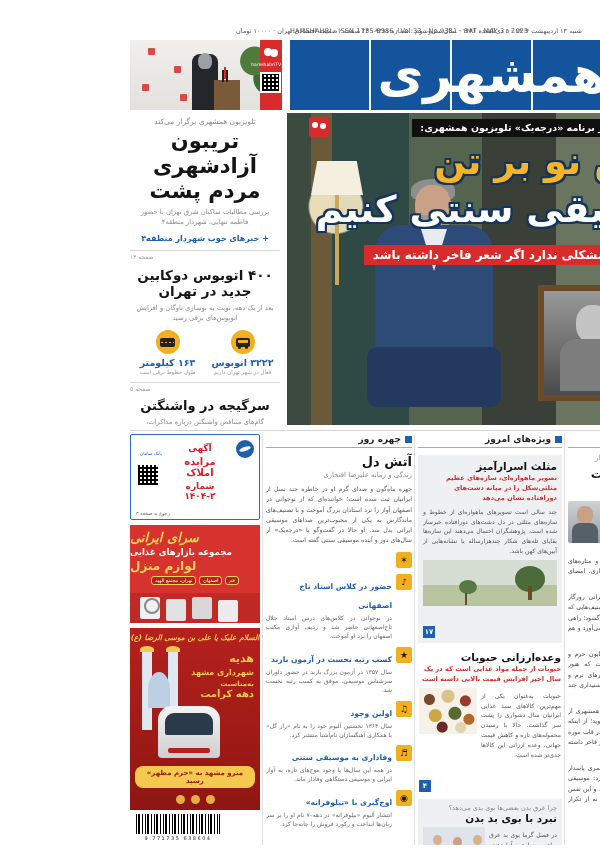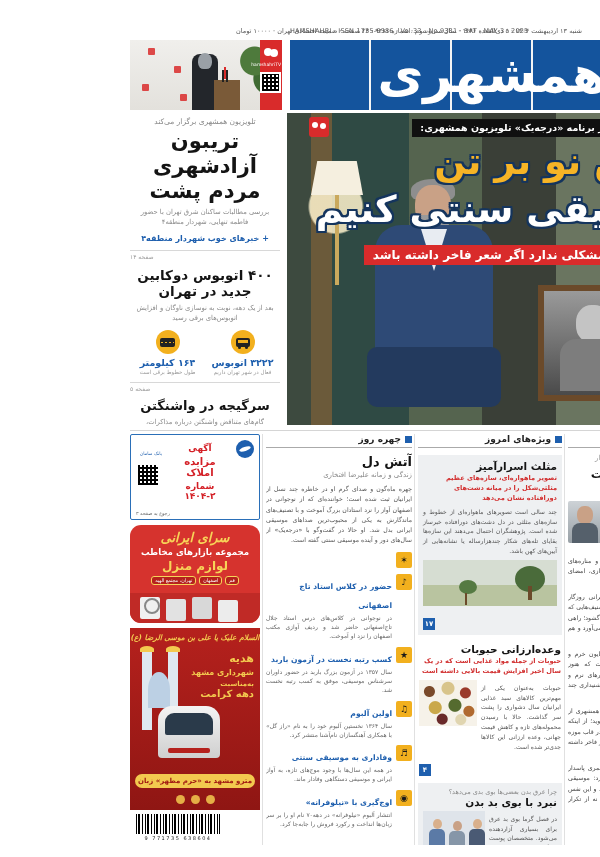--- a/index.html
+++ b/index.html
@@ -129,21 +129,21 @@
         radial-gradient(circle at 28% 60%, #caa84a 0 6px, transparent 7px),
         radial-gradient(circle at 62% 55%, #556b2f 0 6px, transparent 7px),
         radial-gradient(circle at 86% 68%, #b06a30 0 5px, transparent 6px),
         radial-gradient(circle at 40% 85%, #6a2a2a 0 5px, transparent 6px),
         radial-gradient(circle at 72% 86%, #e0d5b0 0 5px, transparent 6px); }
   .img-men { width:62px; height:50px; flex:none; background:#dfe4ea; position:relative; overflow:hidden; }
   .img-men::before { content:""; position:absolute; left:6px; top:18px; width:16px; height:32px; background:#5b7aa6; border-radius:5px 5px 0 0;
       box-shadow:20px 2px 0 #8696a8, 40px 0 0 #4a5a74; }
   .img-men::after { content:""; position:absolute; left:10px; top:8px; width:9px; height:10px; background:#d9b08c; border-radius:50%;
       box-shadow:20px 2px 0 #c9a186, 40px 0 0 #d9b08c; }
-  .f-foot { display:flex; justify-content:flex-start; margin-top:12px; }
+  .f-foot { display:flex; justify-content:flex-start; margin-top:20px; }
   .f-foot .pbadge { margin-right:auto; }
 
   
   .profile-col { left:154px; width:146px; }
   .p-title { font-size:13px; font-weight:bold; color:#141414; margin-top:6px; text-align:right; }
   .p-subtitle { font-size:7px; color:#888; margin-top:2px; text-align:right; }
   .p-intro { font-size:6.2px; line-height:1.66; color:#555; text-align:justify; margin-top:5px; }
   .ms { display:flex; gap:4px; margin-top:6px; align-items:flex-start; }
   .ms-icon { width:16px; height:16px; background:#f2b01e; color:#1a1a1a; font-size:9px; display:flex; align-items:center; justify-content:center; border-radius:2px; flex:none; }
   .ms-title { font-size:7.6px; font-weight:bold; color:#1e5fae; }
@@ -158,21 +158,21 @@
   .ad-auction .bank .bk-ic { width:13px; height:13px; margin:0 auto; background:conic-gradient(#1e5fae 0 25%, #4a90d9 0 50%, #1e5fae 0 75%, #4a90d9 0); border-radius:50%; }
   .ad-auction .bank .bk-lb { font-size:4.6px; color:#1e5fae; margin-top:1px; }
   .ad-auction .atext { position:absolute; top:8px; right:28px; width:62px; text-align:center; color:#d41f26; font-weight:bold; }
   .ad-auction .atext .a1 { font-size:9px; }
   .ad-auction .atext .a2 { font-size:10px; margin-top:3px; letter-spacing:1px; }
   .ad-auction .atext .a3 { font-size:9px; margin-top:3px; }
   .ad-auction .aqr { position:absolute; left:7px; top:30px; width:20px; height:20px; background:
       repeating-linear-gradient(0deg,#000 0 2px,transparent 2px 4px),
       repeating-linear-gradient(90deg,#000 0 2px,#fff 2px 4px); }
   .ad-auction .anote { position:absolute; bottom:3px; left:5px; font-size:4.8px; color:#666; }
-  .ad-bazaar { margin-top:5px; height:98px; background:#d6332e; position:relative; text-align:center; color:#fff; padding-top:5px; overflow:hidden;border-radius:11px; }
+  .ad-bazaar { margin-top:5px; height:98px; background:#d6332e; position:relative; text-align:left; color:#fff; padding-top:5px; overflow:hidden; }
   .ad-bazaar .script { font-size:13px; font-weight:bold; font-style:italic; color:#f7d458; }
   .ad-bazaar .b1 { font-size:8.6px; font-weight:bold; margin-top:2px; }
   .ad-bazaar .b2 { font-size:12px; font-weight:bold; color:#f7d458; margin-top:2px; letter-spacing:2px; }
   .ad-bazaar .chips { display:flex; justify-content:center; gap:3px; margin-top:3px; }
   .ad-bazaar .chip { font-size:4.8px; background:#b5211d; border:1px solid #f7d458; border-radius:3px; padding:1px 3px; }
   .ad-bazaar .appl { position:absolute; bottom:0; left:0; right:0; height:30px; background:#c02a26; }
   .ad-bazaar .appl::before { content:""; position:absolute; left:10px; bottom:4px; width:20px; height:22px; background:#f0f0f0; border-radius:2px; box-shadow:26px 2px 0 #e2e2e2, 52px 0 0 #d8d8d8, 78px 3px 0 #ececec; }
   .ad-bazaar .appl::after { content:""; position:absolute; left:14px; bottom:9px; width:12px; height:12px; border:2px solid #888; border-radius:50%; }
   .ad-metro { margin-top:5px; height:182px; background:linear-gradient(#b5211d,#8f1613); position:relative; overflow:hidden; color:#f3c94f; }
   .ad-metro .callig { font-size:7.5px; text-align:center; margin-top:5px; font-weight:bold; font-style:italic; }
@@ -373,21 +373,21 @@
       <span><span class="ms-title">حضور در کلاس استاد تاج اصفهانی</span>
       <div class="ms-text">در نوجوانی در کلاس‌های درس استاد جلال تاج‌اصفهانی حاضر شد و ردیف آوازی مکتب اصفهان را نزد او آموخت.</div></span>
     </div>
     <div class="ms">
       <span class="ms-icon">★</span>
       <span><span class="ms-title">کسب رتبه نخست در آزمون باربد</span>
       <div class="ms-text">سال ۱۳۵۷ در آزمون بزرگ باربد در حضور داوران سرشناس موسیقی، موفق به کسب رتبه نخست شد.</div></span>
     </div>
     <div class="ms">
       <span class="ms-icon">♫</span>
-      <span><span class="ms-title">اولین آلبوم</span>
+      <span><span class="ms-title">اولین وجود</span>
       <div class="ms-text">سال ۱۳۶۴ نخستین آلبوم خود را به نام «راز گل» با همکاری آهنگسازان نام‌آشنا منتشر کرد.</div></span>
     </div>
     <div class="ms">
       <span class="ms-icon">♬</span>
       <span><span class="ms-title">وفاداری به موسیقی سنتی</span>
       <div class="ms-text">در همه این سال‌ها با وجود موج‌های تازه، به آواز ایرانی و موسیقی دستگاهی وفادار ماند.</div></span>
     </div>
     <div class="ms">
       <span class="ms-icon">◉</span>
       <span><span class="ms-title">اوج‌گیری با «نیلوفرانه»</span>
@@ -407,42 +407,42 @@
         <div class="a1">آگهی</div>
         <div class="a2">مزایده املاک</div>
         <div class="a3">شماره ۲-۱۴۰۴</div>
       </span>
       <span class="aqr"></span>
       <span class="anote">رجوع به صفحه ۳</span>
     </div>
 
     <div class="ad-bazaar">
       <div class="script">سرای ایرانی</div>
-      <div class="b1">مجموعه بازارهای مخاطب</div>
+      <div class="b1">مجموعه بازارهای غذایی</div>
       <div class="b2">لوازم منزل</div>
       <div class="chips">
         <span class="chip">قم</span>
         <span class="chip">اصفهان</span>
         <span class="chip">تهران، مجتمع الهیه</span>
       </div>
       <div class="appl"></div>
     </div>
 
     <div class="ad-metro">
       <div class="callig">السلام علیک یا علی بن موسی الرضا (ع)</div>
       <div class="shrine"></div>
       <div class="dome"></div>
       <div class="train"></div>
       <div class="promo">
         <div class="p1">هدیه</div>
         <div class="p2">شهرداری مشهد</div>
         <div class="p3">به‌مناسبت</div>
         <div class="p4">دهه کرامت</div>
       </div>
-      <div class="banner">مترو مشهد به «حرم مطهر» زبان</div>
+      <div class="banner">مترو مشهد به «حرم مطهر» رسید</div>
       <div class="logos">
           <i></i>
           <i></i>
           <i></i>
         </div>
     </div>
   </div>
 
   <div class="bc-left">
     <div class="barcode"></div>

